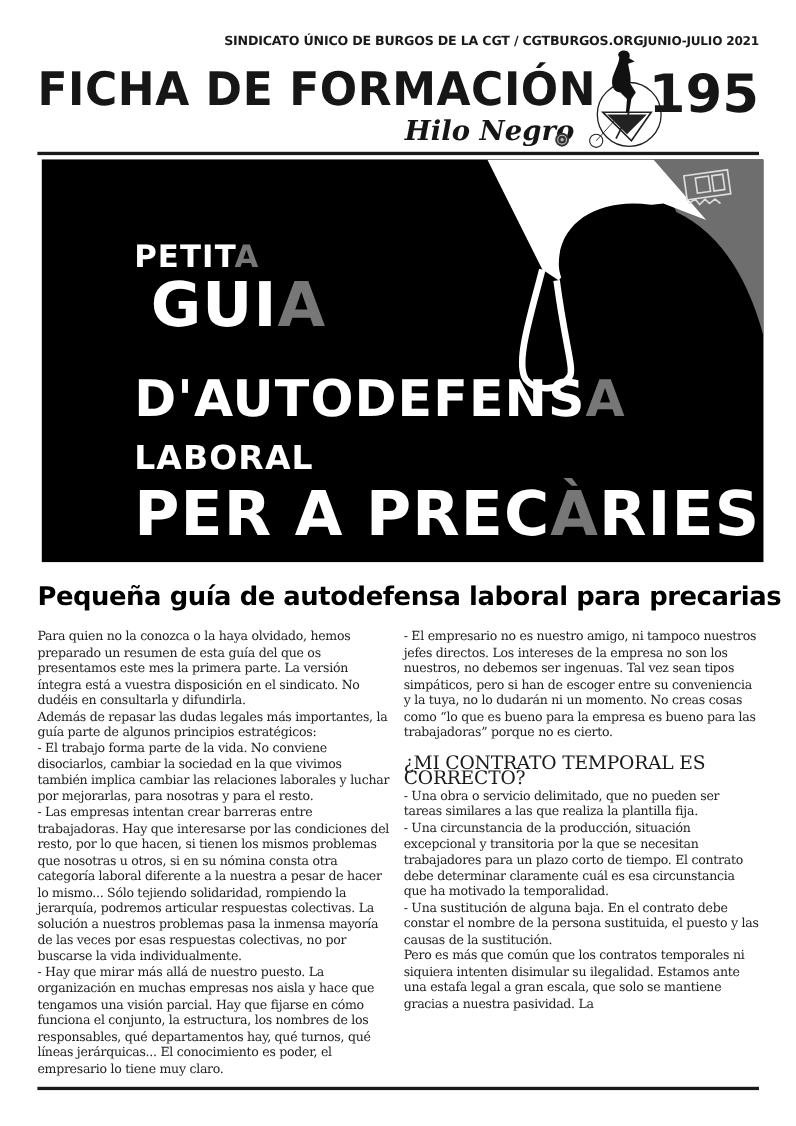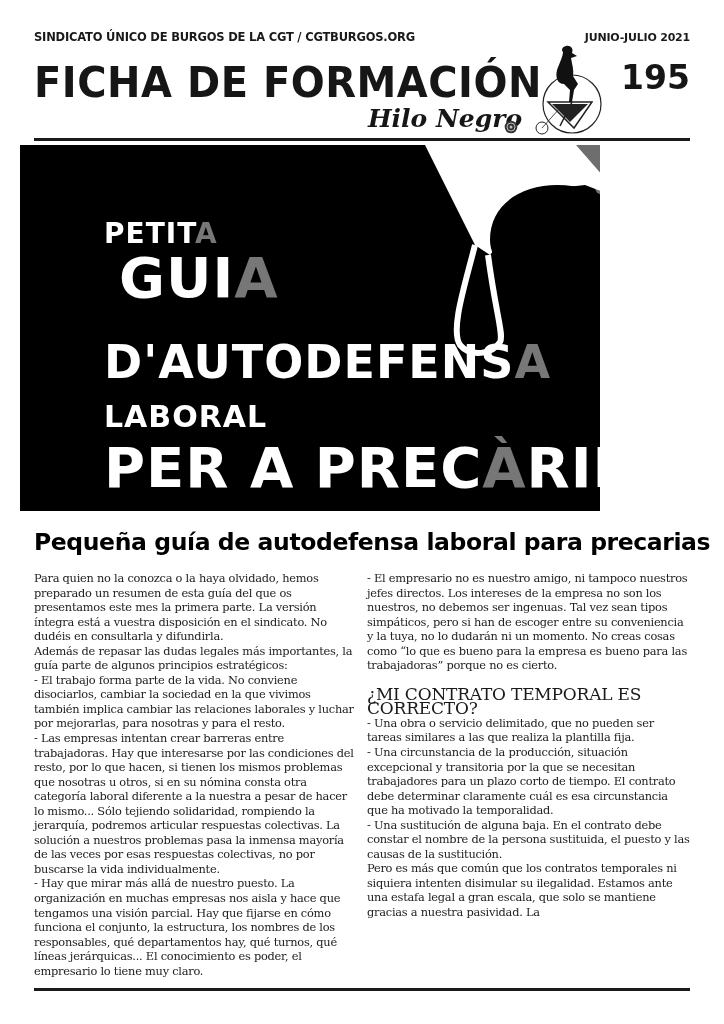--- a/index.html
+++ b/index.html
@@ -1,53 +1,53 @@
 <!DOCTYPE html>
 <html><head>
   <meta charset="utf-8">
   <style>
     * { margin: 0; padding: 0; box-sizing: border-box; }
     html, body { width: 724px; height: 1024px; background: #ffffff; overflow: hidden; }
     body { position: relative; font-family: "DejaVu Serif", serif; color: #1a1a1a; }
 
     .topbar {
       position: absolute; top: 30px; left: 34px; right: 34px;
-      display: flex; justify-content: space-between; align-items: baseline;
+      display: flex; justify-content: flex-end; align-items: baseline;
       font-family: "DejaVu Sans", sans-serif; font-weight: bold;
       font-size: 11.5px; letter-spacing: -0.2px; color: #1a1a1a;
     }
     .topbar .date { font-size: 11px; }
 
     .masthead { position: absolute; top: 52px; left: 34px; right: 34px; height: 88px; }
     .masthead .title {
       position: absolute; left: 0; top: 6px;
       font-family: "DejaVu Sans", sans-serif; font-weight: bold;
       font-size: 40px; letter-spacing: 0.5px; color: #161616;
       transform: scaleY(1.05); transform-origin: left top;
       white-space: nowrap;
     }
     .masthead .number {
       position: absolute; right: 0; top: 6px;
       font-family: "DejaVu Sans", sans-serif; font-weight: bold;
-      font-size: 33px; color: #161616;
+      font-size: 48px; color: #161616;
     }
     .masthead .subtitle {
       position: absolute; left: 334px; top: 52px;
       font-family: "DejaVu Serif", serif; font-weight: bold; font-style: italic;
       font-size: 25px; color: #161616; white-space: nowrap;
     }
     .masthead .emblem { position: absolute; left: 496px; top: -8px; width: 78px; height: 92px; }
     .masthead .seal { position: absolute; left: 470px; top: 68px; width: 14px; height: 14px; }
 
     .head-rule {
       position: absolute; top: 138px; left: 34px; right: 34px; height: 3px; background: #1a1a1a;
     }
 
     .banner {
-      position: absolute; top: 145px; left: 20px; width: 580px; height: 366px;
+      position: absolute; top: 145px; left: 38px; width: 656px; height: 366px;
       background: #000; overflow: hidden;
     }
     .banner svg { position: absolute; left: 0; top: 0; }
     .banner .line {
       position: absolute; left: 84px; font-family: "DejaVu Sans", sans-serif; font-weight: bold;
       color: #ffffff; white-space: nowrap; letter-spacing: 1px;
     }
     .banner .line .acc { color: #777777; }
     .l1 { top: 72px; font-size: 28px; }
     .l2 { top: 100px; font-size: 56px; letter-spacing: 2px; margin-left: 15px; }

